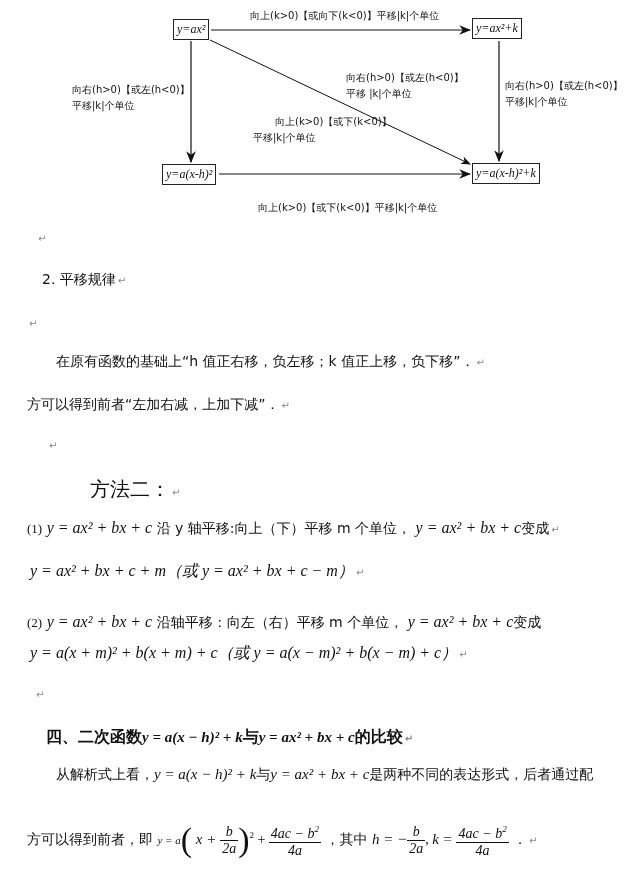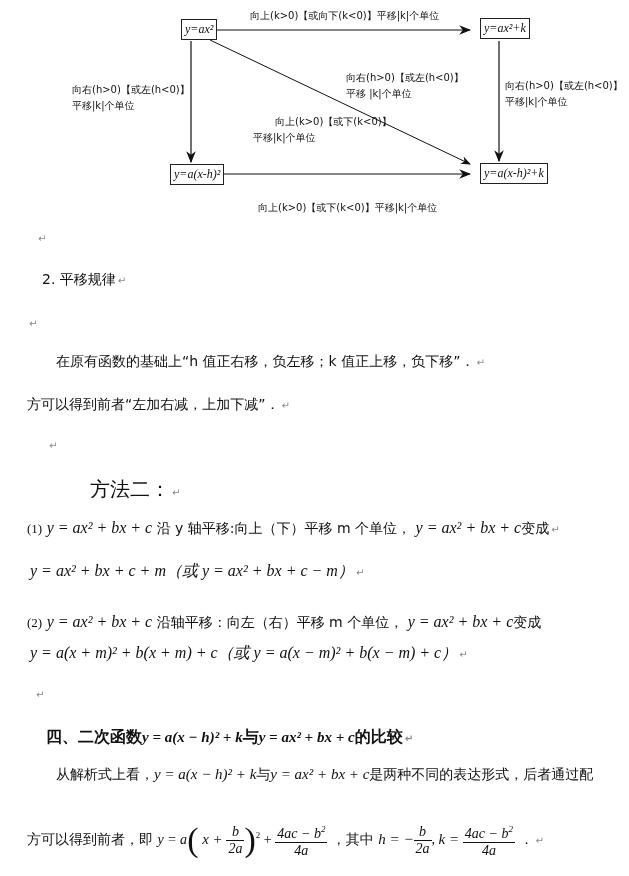--- a/index.html
+++ b/index.html
@@ -4,21 +4,21 @@
 <style>
   html, body { margin:0; padding:0; background:#ffffff; }
   body { width:629px; height:876px; position:relative; overflow:hidden;
          font-family:"DejaVu Sans", sans-serif; color:#111; }
   .abs { position:absolute; white-space:nowrap; }
   .cn { font-family:"DejaVu Sans", sans-serif; font-size:14px; }
   .m  { font-family:"Liberation Serif", serif; font-style:italic; }
   .mr { font-family:"Liberation Serif", serif; font-style:normal; }
   .ret { color:#888; font-size:10px; margin-left:2px; font-family:"DejaVu Sans", sans-serif; }
   .box { position:absolute; border:1px solid #222; background:#fff; font-family:"Liberation Serif", serif;
-         font-style:italic; font-size:12px; padding:0 3px; line-height:19px; white-space:nowrap;margin-left:8px; }
+         font-style:italic; font-size:12px; padding:0 3px; line-height:19px; white-space:nowrap; }
   .lbl { position:absolute; font-size:10px; line-height:15px; white-space:nowrap; font-family:"DejaVu Sans", sans-serif; }
   sup { font-size:9px; vertical-align:6px; }
   .frac { display:inline-block; vertical-align:middle; text-align:center; font-family:"Liberation Serif", serif; font-style:italic; font-size:14px; line-height:16px; }
   .frac .num { display:block; border-bottom:1px solid #111; padding:0 2px; }
   .frac .den { display:block; padding:0 2px; }
   .bigparen { font-family:"Liberation Serif", serif; font-size:34px; vertical-align:middle; font-style:normal; line-height:30px; }
   .heading2 { font-size:20px;margin-left:36px; }
   .heading4 { font-size:16px; font-weight:bold;margin-left:19px; }
 </style>
 </head>
@@ -111,19 +111,19 @@
   <span>四、二次函数</span><span class="m" style="font-size:15px">y = a(x − h)² + k</span><span>与</span><span class="m" style="font-size:15px">y = ax² + bx + c</span><span>的比较</span><span class="ret">↵</span>
 </div>
 
 <div class="abs cn" style="left:56px;top:766px;">
   <span>从解析式上看，</span><span class="m" style="font-size:15px">y = a(x − h)² + k</span><span>与</span><span class="m" style="font-size:15px">y = ax² + bx + c</span><span>是两种不同的表达形式，后者通过配</span>
 </div>
 
 <div class="abs cn" style="left:27px;top:815px;line-height:40px;">
   <span>方可以得到前者，即</span>
   <span title="y = a(x + b/2a)² + (4ac − b²)/4a">
-    <span class="m" style="font-size:14px">y = a</span><span class="bigparen">(</span><span class="m" style="font-size:15px"> x + </span><span class="frac"><span class="num">b</span><span class="den">2a</span></span><span class="bigparen">)</span><sup class="mr">2</sup><span class="mr"> + </span><span class="frac"><span class="num">4ac − b<sup>2</sup></span><span class="den">4a</span></span>
+    <span class="m" style="font-size:11px">y = a</span><span class="bigparen">(</span><span class="m" style="font-size:15px"> x + </span><span class="frac"><span class="num">b</span><span class="den">2a</span></span><span class="bigparen">)</span><sup class="mr">2</sup><span class="mr"> + </span><span class="frac"><span class="num">4ac − b<sup>2</sup></span><span class="den">4a</span></span>
   </span>
   <span>，其中</span>
   <span title="h = −b/2a"><span class="m" style="font-size:15px">h = −</span><span class="frac"><span class="num">b</span><span class="den">2a</span></span></span><span class="mr">, </span>
   <span title="k = (4ac − b²)/4a"><span class="m" style="font-size:15px">k = </span><span class="frac"><span class="num">4ac − b<sup>2</sup></span><span class="den">4a</span></span></span>
   <span>．</span><span class="ret">↵</span>
 </div>
 
 </body></html>

